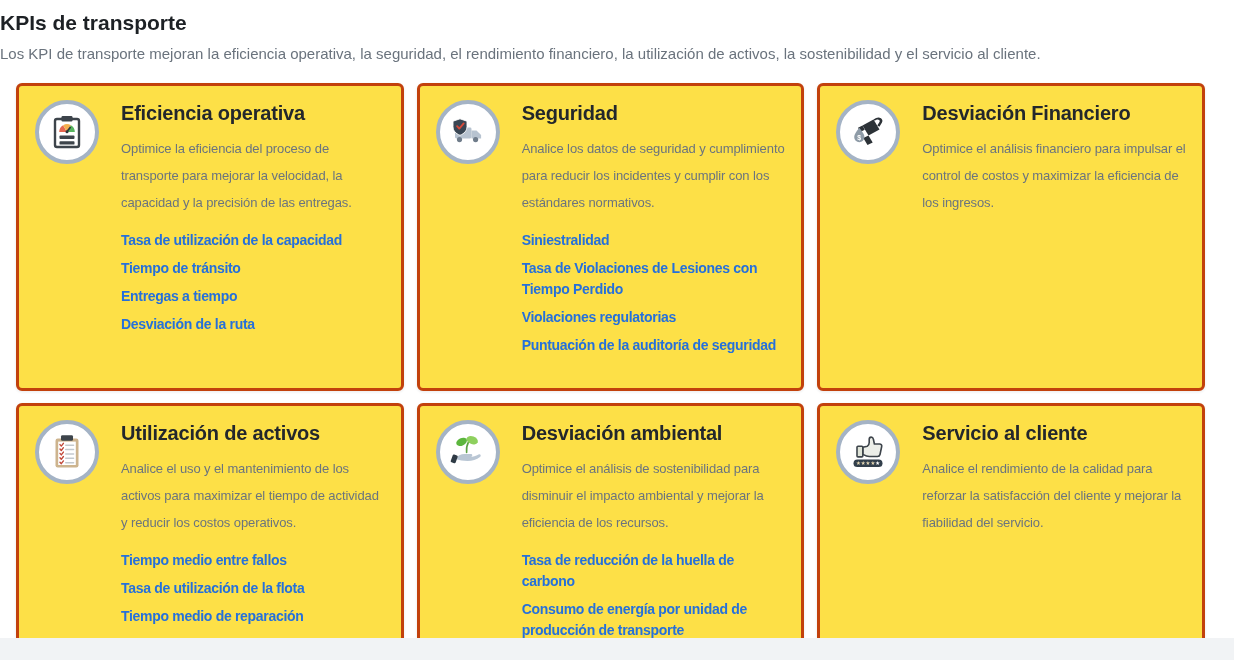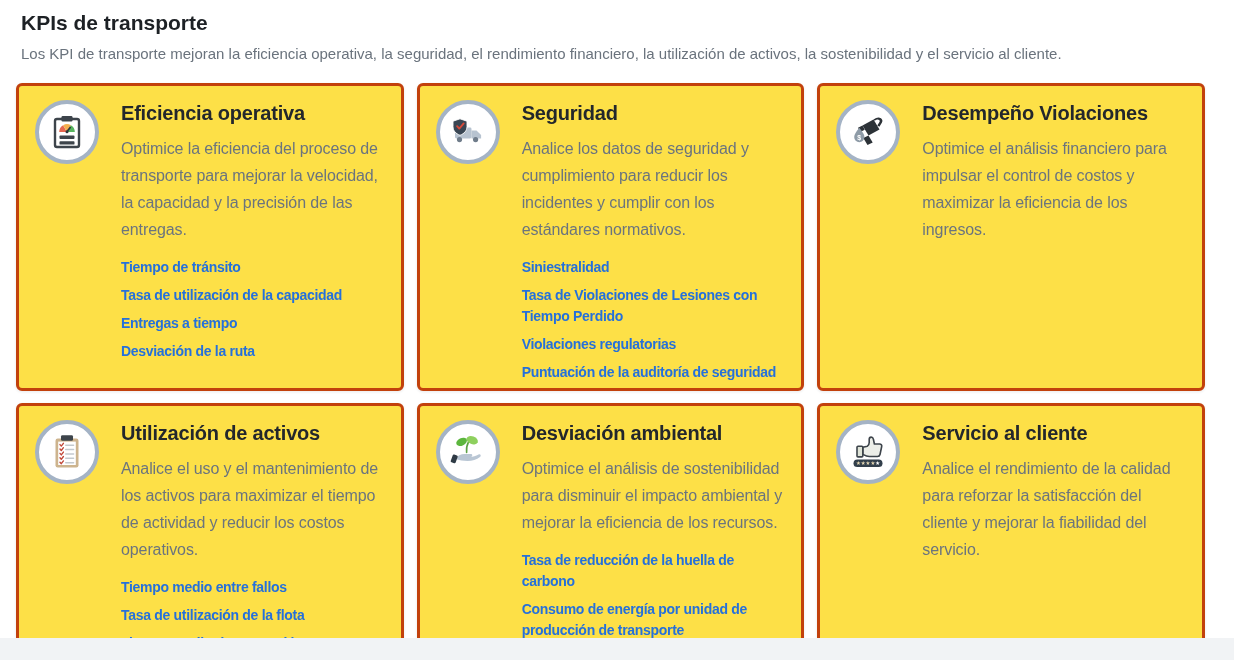--- a/index.html
+++ b/index.html
@@ -6,21 +6,21 @@
   body{
     width:1234px;height:660px;overflow:hidden;position:relative;
     background:#f1f3f5;
     font-family:"Liberation Sans","DejaVu Sans",sans-serif;
     -webkit-font-smoothing:antialiased;
   }
   .app{
     position:absolute;top:0;left:0;width:1234px;height:638px;
     background:#ffffff;overflow:hidden;
   }
-  .page-header{padding:9px 16px 0 21px;}
+  .page-header{padding:9px 16px 0 0;}
   .page-title{
     margin:0;font-size:21px;line-height:27px;font-weight:700;
     color:#1d2125;letter-spacing:0;
   }
   .page-subtitle{
     margin:8px 0 8px 0;font-size:15px;line-height:20px;
     color:#6a737d;letter-spacing:0;
   }
   .card-grid{
     margin:19px 29px 0 16px;
@@ -40,21 +40,21 @@
     background:#fff;margin-right:22px;
   }
   .icon-glyph{display:block;width:40px;height:40px;}
   .icon-glyph svg{display:block;}
   .card-body{flex:1;min-width:0;padding-right:2px;}
   .card-title{
     margin:0 0 8px 0;font-size:20px;line-height:27px;font-weight:700;
     color:#23272c;letter-spacing:-0.2px;
   }
   .card-description{
-    margin:0;font-size:16px;line-height:27px;color:#6b747e;
+    margin:0;font-size:13px;line-height:27px;color:#6b747e;
     letter-spacing:-0.1px;
   }
   .card-links{margin-top:14px;}
   .kpi-link{
     display:block;font-size:14px;line-height:21px;font-weight:700;
     letter-spacing:-0.3px;color:var(--link-color,#2570db);
     text-decoration:none;margin-bottom:7px;
   }
 </style>
 </head>
@@ -79,22 +79,22 @@
               <circle cx="20" cy="19.8" r="1.5" fill="#2e353b"></circle>
               <rect x="12.5" y="23.6" width="15" height="3.4" rx="0.9" fill="#3d444b"></rect>
               <rect x="12.5" y="29.2" width="15" height="3.4" rx="0.9" fill="#3d444b"></rect>
             </svg>
           </span>
     </div>
     <div class="card-body">
       <h2 class="card-title">Eficiencia operativa</h2>
       <p class="card-description">Optimice la eficiencia del proceso de transporte para mejorar la velocidad, la capacidad y la precisión de las entregas.</p>
       <div class="card-links">
+            <a href="#" class="kpi-link">Tasa de utilización de la capacidad</a>
             <a href="#" class="kpi-link">Tiempo de tránsito</a>
-            <a href="#" class="kpi-link">Tasa de utilización de la capacidad</a>
             <a href="#" class="kpi-link">Entregas a tiempo</a>
             <a href="#" class="kpi-link">Desviación de la ruta</a>
           </div>
     </div>
   </div>
       <div class="kpi-card">
     <div class="icon-ring">
       <span class="icon-glyph">
             <svg viewBox="0 0 40 40" width="40" height="40">
               <rect x="7" y="15.5" width="16.5" height="11" rx="1.4" fill="#b7c3d0"></rect>
@@ -126,21 +126,21 @@
                 <path d="M25.5 7.5 q4.5 -3.5 7.5 -1.2 q2.2 1.7 1 4.2 l-2.6 4.3 -2.1 -1.2 2.3 -3.9 q0.5 -1 -0.5 -1.7 q-1.8 -1.2 -4.4 0.8 z"></path>
                 <path d="M20.5 23.5 l4.2 7 l-5.2 2.6 l-4.2 -7 Z"></path>
                 <path d="M14.5 13.5 l-4.5 2.3 l2.2 4.2 l4.5 -2.3 Z"></path>
               </g>
               <path d="M11.3 15.8 c3.2 4.2 5.1 6.7 5.1 9.3 a5.1 5.1 0 1 1 -10.2 0 c0 -2.6 1.9 -5.1 5.1 -9.3 z" fill="#8e9ba7"></path>
               <text x="11.3" y="27.6" text-anchor="middle" font-size="7" font-weight="bold" fill="#ffffff" font-family="inherit">$</text>
             </svg>
           </span>
     </div>
     <div class="card-body">
-      <h2 class="card-title">Desempeño Violaciones</h2>
+      <h2 class="card-title">Desviación Financiero</h2>
       <p class="card-description">Optimice el análisis financiero para impulsar el control de costos y maximizar la eficiencia de los ingresos.</p>
     </div>
   </div>
       <div class="kpi-card">
     <div class="icon-ring">
       <span class="icon-glyph">
             <svg viewBox="0 0 40 40" width="40" height="40">
               <rect x="8.5" y="6.5" width="23" height="29" rx="2.2" fill="#cdb48e"></rect>
               <rect x="11.2" y="9.6" width="17.6" height="23.4" fill="#ffffff"></rect>
               <rect x="14" y="3.2" width="12" height="5.6" rx="1.4" fill="#3d444b"></rect>

